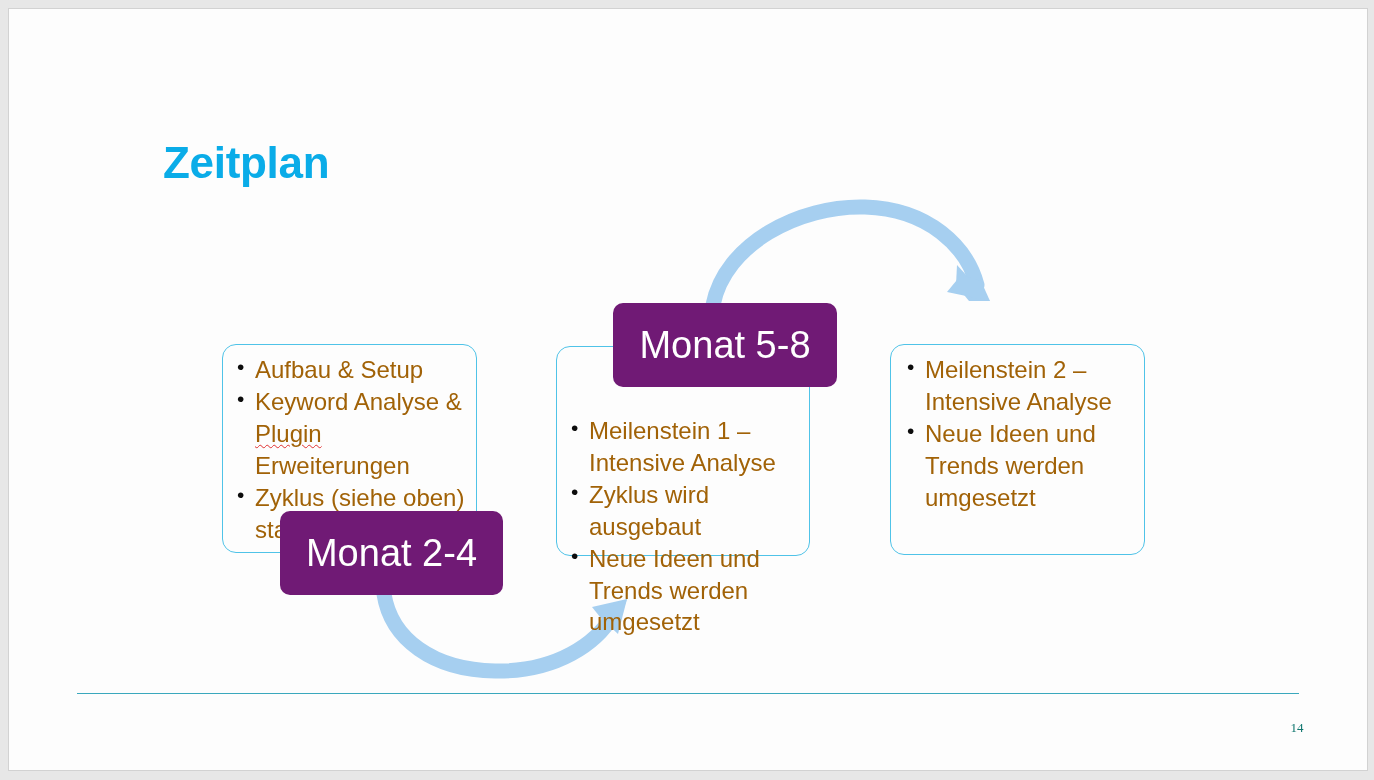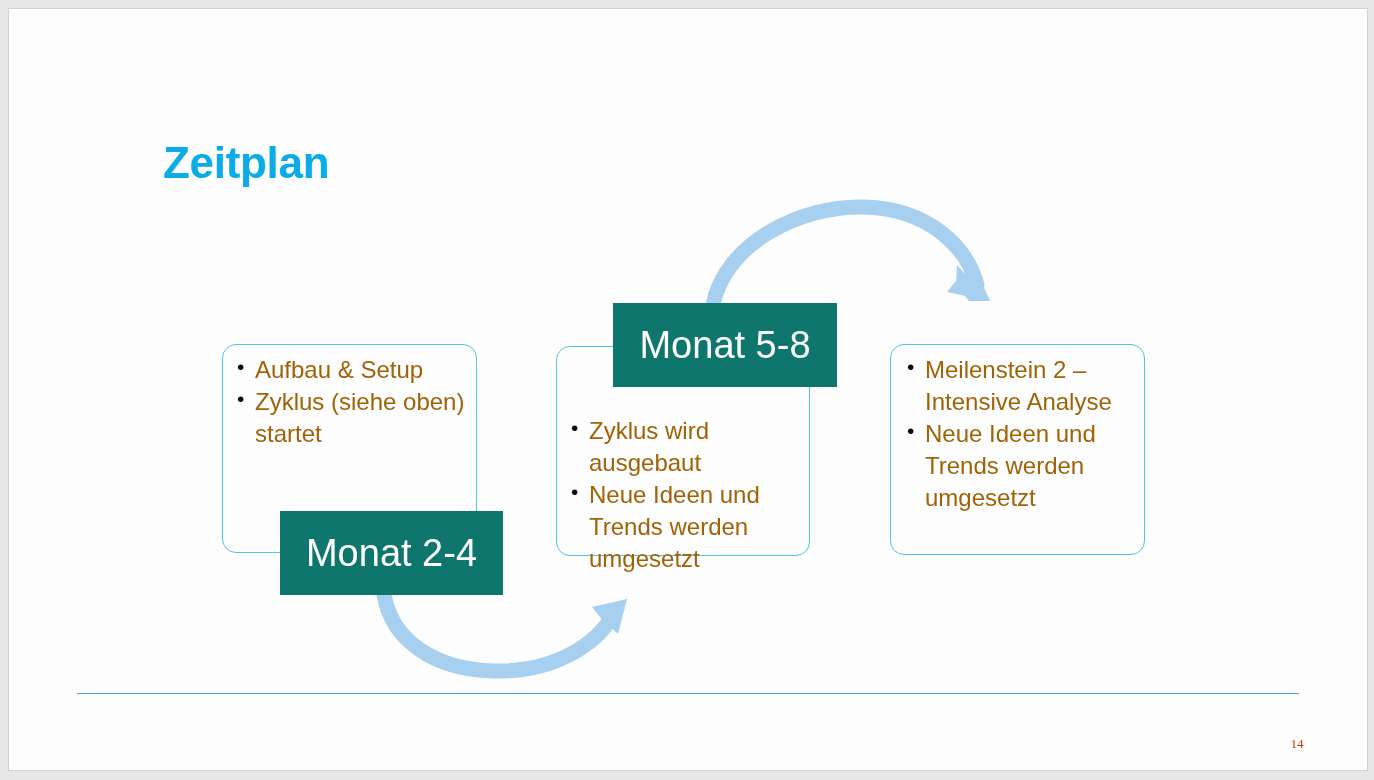--- a/index.html
+++ b/index.html
@@ -108,22 +108,22 @@
   #box-2 { left: 547px; top: 337px; width: 254px; height: 210px; }
   #box-2 .content-list { position: absolute; left: 12px; top: 68px; width: 238px; }
 
   
   #box-3 { left: 881px; top: 335px; width: 255px; height: 211px; }
   #box-3 .content-list { position: absolute; left: 14px; top: 9px; width: 236px; }
 
   
   .month-label {
     position: absolute;
-    background: #0f766e;
-    border-radius: 0;
+    background: #701a75;
+    border-radius: 10px;
     color: #ffffff;
     font-size: 38px;
     line-height: 1;
     display: flex;
     align-items: center;
     justify-content: center;
     font-family: "Liberation Sans", sans-serif;
     letter-spacing: 0px;
     font-weight: normal;
   }
@@ -141,22 +141,21 @@
     border-top: 1.6px solid #3aa8bd;
   }
   #page-number {
     position: absolute;
     left: 1268px;
     top: 711px;
     width: 40px;
     text-align: center;
     font-family: "Liberation Serif", serif;
     font-size: 13px;
-    color: #c2410c;
-    margin-top: 16px;
+    color: #0f766e;
   }
 </style>
 </head>
 <body>
 
 <div id="slide-frame">
   <div id="slide">
     <div id="slide-canvas">
 
       <div id="slide-title">Zeitplan</div>
@@ -176,26 +175,28 @@
                    C 382,630 424,661 486,662
                    C 548,663 588,634 604,606" fill="none" stroke="#a6cff0" stroke-width="15" stroke-linecap="round"></path>
           <path d="M 618,590 L 583,598 L 595,613 L 612,608 Z" fill="#a6cff0"></path>
           <path d="M 618,590 L 609,625 L 595,612 L 602,597 Z" fill="#a6cff0"></path>
         </g>
       </svg>
 
       <div class="content-box" id="box-1">
         <ul class="content-list">
           <li><span>Aufbau &amp; Setup</span></li>
+          <li><span>Keyword Analyse &amp; </span><span class="misspelled">Plugin</span><span> Erweiterungen</span></li>
           <li><span>Zyklus (siehe oben) startet</span></li>
         </ul>
       </div>
 
       <div class="content-box" id="box-2">
         <ul class="content-list">
+          <li><span>Meilenstein 1 – Intensive Analyse</span></li>
           <li><span>Zyklus wird ausgebaut</span></li>
           <li><span>Neue Ideen und Trends werden umgesetzt</span></li>
         </ul>
       </div>
 
       <div class="content-box" id="box-3">
         <ul class="content-list">
           <li><span>Meilenstein 2 – Intensive Analyse</span></li>
           <li><span>Neue Ideen und Trends werden umgesetzt</span></li>
         </ul>

